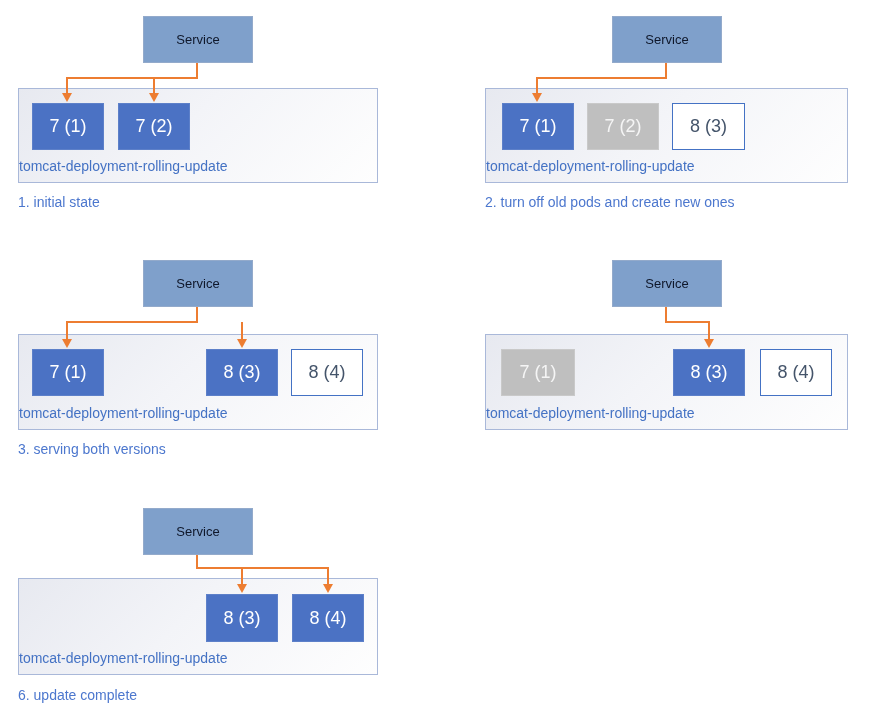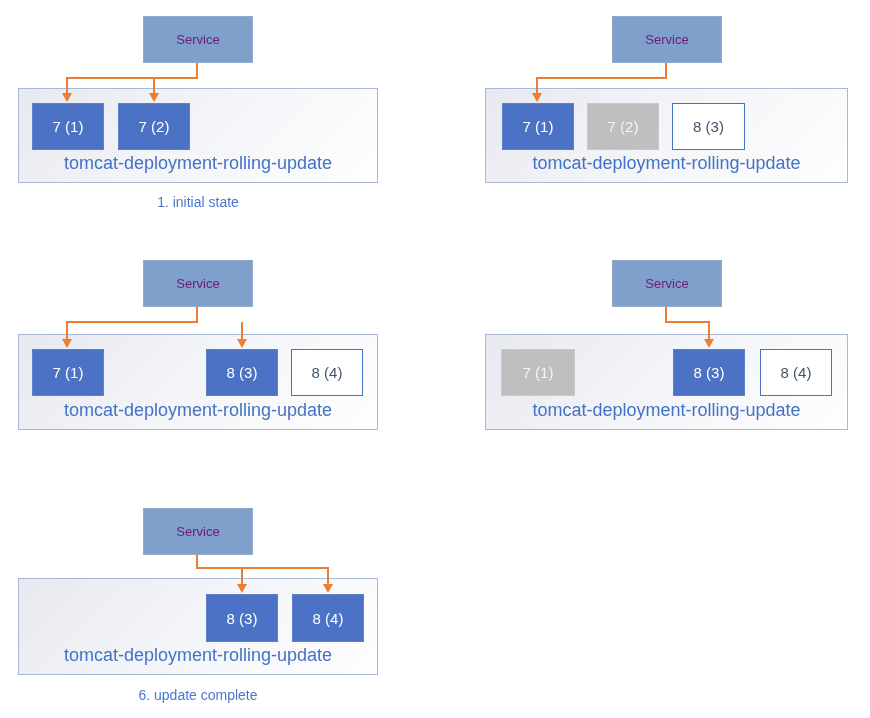--- a/index.html
+++ b/index.html
@@ -7,56 +7,55 @@
     position:relative;
     width:870px;height:718px;
     background:#ffffff;
     font-family:"Liberation Sans", sans-serif;
     overflow:hidden;
   }
   .abs{position:absolute;box-sizing:border-box;}
   .service-box{
     background:#7FA0CB;
     border:1px solid #93AACB;
-    color:#701a75;
+    color:#0f172a;
     display:flex;align-items:center;justify-content:center;
     font-size:13px;
   }
   .deploy-box{
     border:1.5px solid #A9B8D9;
     background:linear-gradient(135deg,#E7E9F0 0%,#F3F4F8 45%,#FEFEFE 100%);
   }
   .pod{
     display:flex;align-items:center;justify-content:center;
-    font-size:15px;
+    font-size:18px;
   }
   .pod.active{
     background:#4B72C4;
     color:#FFFFFF;
     border:1px solid #5D80C9;
   }
   .pod.terminating{
     background:#BFBFBF;
     color:#F5F5F5;
     border:1px solid #C9C9C9;
   }
   .pod.creating{
     background:#FFFFFF;
     color:#44546A;
     border:1.5px solid #4472C4;
   }
   .deploy-label{
     position:absolute;left:0;right:0;bottom:8px;
-    text-align:center;
+    text-align:left;
     color:#4472C4;
-    font-size:18px;
+    font-size:14px;
   }
   .caption{
     position:absolute;
-    text-align:center;
     color:#4C77CE;
     font-size:14px;
   }
   .arrow-layer{position:absolute;left:0;top:0;pointer-events:none;}
   .arrow-line{stroke:#ED7D31;stroke-width:2;fill:none;}
   .arrow-head{fill:#ED7D31;stroke:none;}
 </style>
 </head>
 <body>
 
@@ -84,36 +83,38 @@
   </div>
   <div class="abs pod active" style="left:502px;top:103px;width:72px;height:47px;">
     <span>7 (1)</span>
   </div>
   <div class="abs pod terminating" style="left:587px;top:103px;width:72px;height:47px;">
     <span>7 (2)</span>
   </div>
   <div class="abs pod creating" style="left:672px;top:103px;width:73px;height:47px;">
     <span>8 (3)</span>
   </div>
+  <div class="caption" style="left:485px;top:194px;width:363px;">2. turn off old pods and create new ones</div>
 
   <div class="abs service-box" style="left:143px;top:260px;width:110px;height:47px;">
     <span>Service</span>
   </div>
   <div class="abs deploy-box" style="left:18px;top:334px;width:360px;height:96px;">
     <div class="deploy-label">tomcat-deployment-rolling-update</div>
   </div>
   <div class="abs pod active" style="left:32px;top:349px;width:72px;height:47px;">
     <span>7 (1)</span>
   </div>
   <div class="abs pod active" style="left:206px;top:349px;width:72px;height:47px;">
     <span>8 (3)</span>
   </div>
   <div class="abs pod creating" style="left:291px;top:349px;width:72px;height:47px;">
     <span>8 (4)</span>
   </div>
+  <div class="caption" style="left:18px;top:441px;width:360px;">3. serving both versions</div>
 
   <div class="abs service-box" style="left:612px;top:260px;width:110px;height:47px;">
     <span>Service</span>
   </div>
   <div class="abs deploy-box" style="left:485px;top:334px;width:363px;height:96px;">
     <div class="deploy-label">tomcat-deployment-rolling-update</div>
   </div>
   <div class="abs pod terminating" style="left:501px;top:349px;width:74px;height:47px;">
     <span>7 (1)</span>
   </div>

